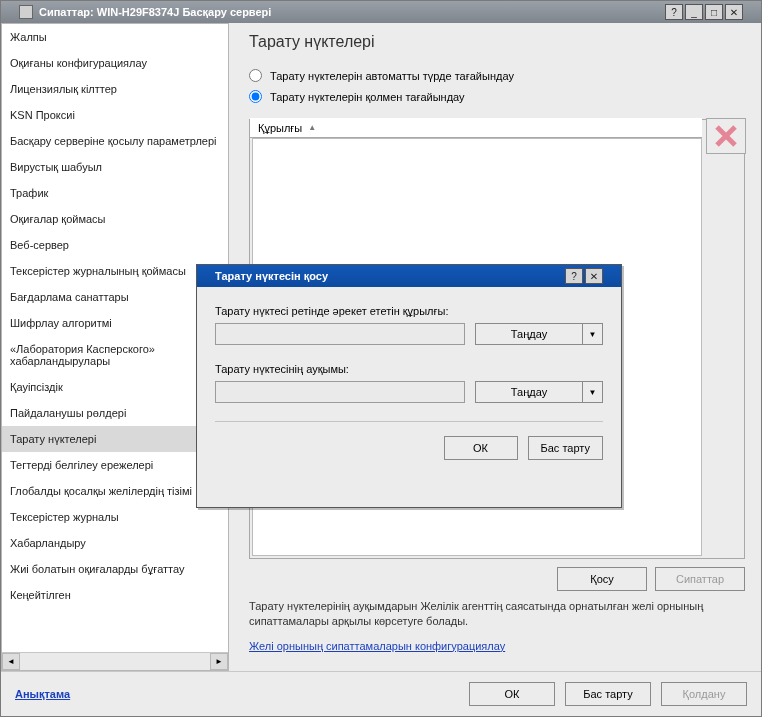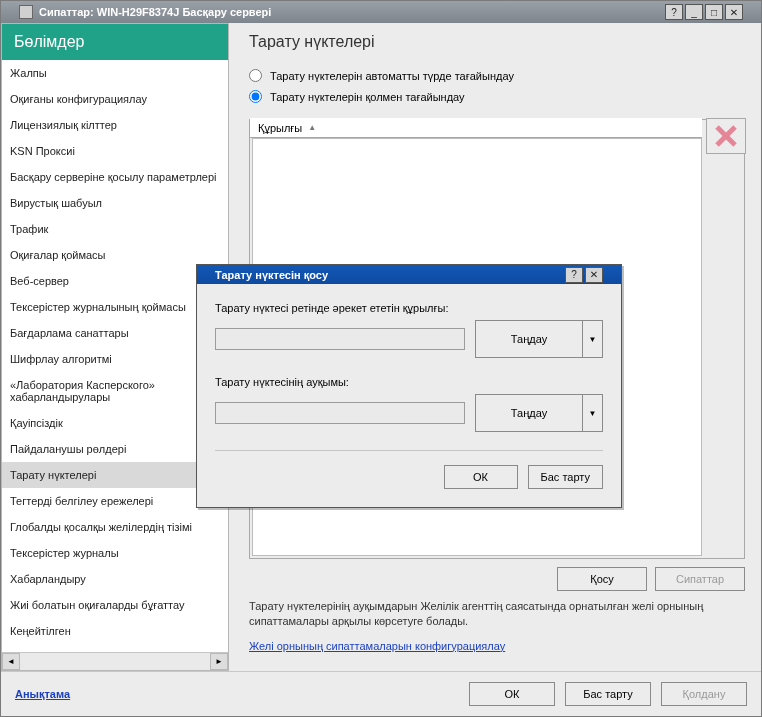--- a/index.html
+++ b/index.html
@@ -51,21 +51,21 @@
 .footer .btn { min-width: 86px; margin-left:10px; }
 
 
 .modal-backdrop { position:absolute; left:0; top:0; width:762px; height:717px; pointer-events:none; }
 .modal { position:absolute; left:196px; top:264px; width:426px; height:244px; background:#ececec; border:1px solid #555; box-shadow: 2px 2px 0 rgba(0,0,0,0.25); pointer-events:auto; display:flex; flex-direction:column; }
 .modal .titlebar { background: linear-gradient(#1258b7, #0d4aa0); height:22px; }
 .modal-body { flex:1; padding: 18px 18px 18px 18px; }
 .field-label { margin-bottom:6px; }
 .field-row { display:flex; align-items:center; margin-bottom:18px; }
 .field-row input[type=text] { flex:1; height:22px; border:1px solid #9b9b9b; background:#eaeaea; padding:0 4px; }
-.dropdown-btn { width:128px; height:38px; margin-left:10px; display:flex; }
+.dropdown-btn { width:128px; height:22px; margin-left:10px; display:flex; }
 .dropdown-btn .main { flex:1; border:1px solid #8a8a8a; background:#ececec; display:flex; align-items:center; justify-content:center; cursor:pointer; }
 .dropdown-btn .arrowbtn { width:20px; border:1px solid #8a8a8a; border-left:none; background:#ececec; display:flex; align-items:center; justify-content:center; font-size:8px; cursor:pointer; }
 .modal-sep { height:1px; background:#c4c4c4; margin: 4px 0 14px 0; }
 .modal-actions { display:flex; justify-content:flex-end; gap:10px; }
 .modal-actions .btn { min-width: 74px; }
 </style>
 </head>
 <body>
 
 <div class="window">
@@ -73,21 +73,20 @@
     <div class="ticon"></div>
     <div class="title">Сипаттар: WIN-H29F8374J Басқару сервері</div>
     <div class="tbtn">?</div>
     <div class="tbtn">_</div>
     <div class="tbtn">□</div>
     <div class="tbtn">✕</div>
   </div>
 
   <div class="body">
     <div class="sidebar">
-      <div class="sidebar-header">Бөлімдер</div>
       <div class="sidebar-list" id="sidebar-list">
           <div class="sidebar-item">Жалпы</div>
           <div class="sidebar-item">Оқиғаны конфигурациялау</div>
           <div class="sidebar-item">Лицензиялық кілттер</div>
           <div class="sidebar-item">KSN Проксиі</div>
           <div class="sidebar-item">Басқару серверіне қосылу параметрлері</div>
           <div class="sidebar-item">Вирустық шабуыл</div>
           <div class="sidebar-item">Трафик</div>
           <div class="sidebar-item">Оқиғалар қоймасы</div>
           <div class="sidebar-item">Веб-сервер</div>

